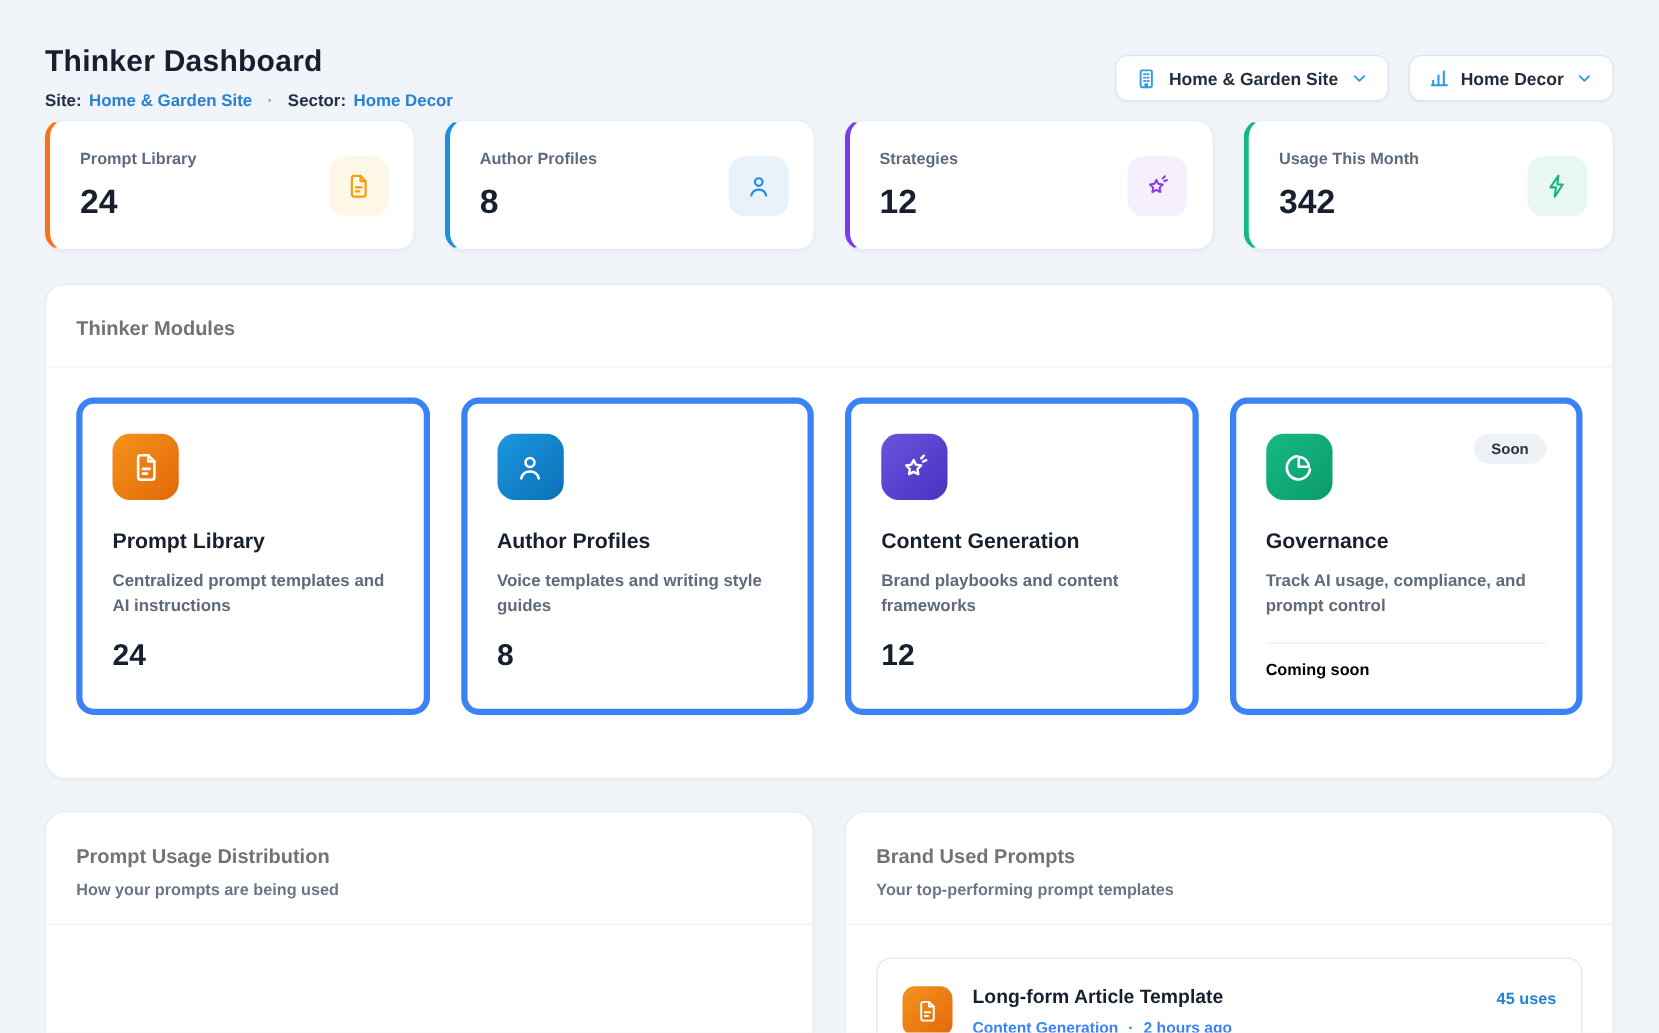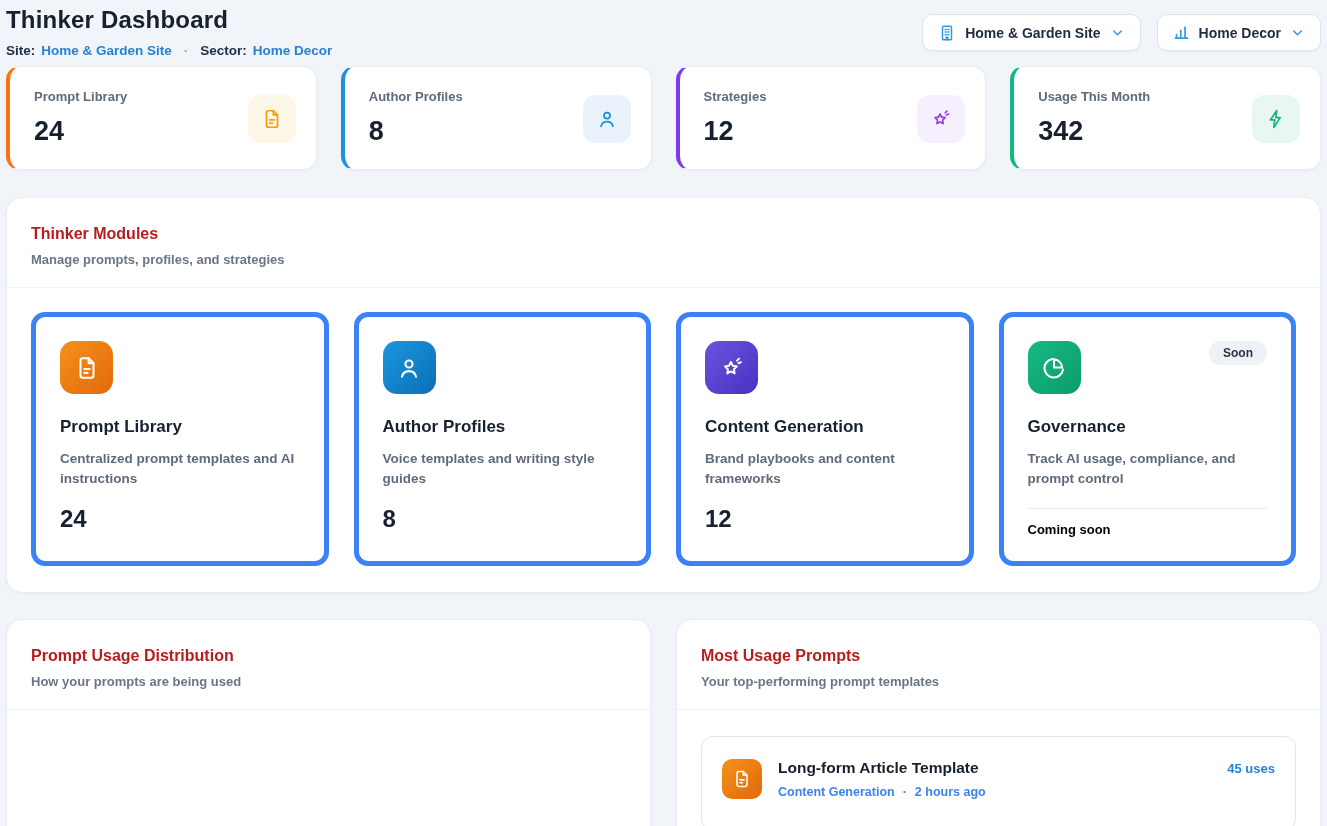--- a/index.html
+++ b/index.html
@@ -2,21 +2,21 @@
 <html><head>
 <meta charset="utf-8">
 <style>
   * { margin:0; padding:0; box-sizing:border-box; }
   html,body { width:1327px; height:826px; overflow:hidden; }
   body {
     background:#f1f4f8;
     font-family:"Liberation Sans", sans-serif;
     color:#1a2433;
   }
-  .page { padding:6px; height:100%; }
+  .page { padding:36px; height:100%; }
 
   
   .header-row { display:flex; justify-content:space-between; align-items:flex-start; }
   .page-title { font-size:24px; font-weight:800; color:#17202e; letter-spacing:.2px; }
   .subtitle-row { margin-top:9px; font-size:13.5px; font-weight:700; display:flex; gap:6px; align-items:flex-start; }
   .subtitle-row .lbl { color:#23304a; }
   .subtitle-row a { color:#2583d6; text-decoration:none; cursor:pointer; }
   .subtitle-row .dot { color:#9aa6b5; margin:0 6px; font-weight:700; }
   .header-controls { display:flex; gap:16px; margin-top:8px; }
   .dropdown-btn {
@@ -50,21 +50,21 @@
   .tint-blue   { background:#e9f1fa; color:#1d8fdb; }
   .tint-purple { background:#f6effd; color:#8b3bed; }
   .tint-green  { background:#e8f7ef; color:#12b483; }
 
   
   .panel {
     background:#fff; border:1px solid #e9edf4; border-radius:16px;
     box-shadow:0 1px 3px rgba(30,60,100,.05); overflow:hidden;
   }
   .panel-header { padding:27px 24px 20px; border-bottom:1px solid #edf1f6; }
-  .panel-title { font-size:16px; font-weight:800; color:#b91c1c; }
+  .panel-title { font-size:16px; font-weight:800; color:#737373; }
   .panel-sub { font-size:13px; font-weight:600; color:#6a7686; margin-top:9px; }
 
   
   .modules-panel { margin-top:27px; height:396px; }
   .modules-grid { display:grid; grid-template-columns:repeat(4,1fr); gap:25px; padding:24px; }
   .module-card {
     position:relative; height:254px; border:5px solid #3b82f6; border-radius:14px;
     padding:24px; cursor:pointer; background:#fff; display:flex; flex-direction:column;
   }
   .module-icon {
@@ -206,21 +206,20 @@
         <svg width="22" height="22" viewBox="0 0 24 24" fill="none" stroke="currentColor" stroke-width="1.8" stroke-linecap="round" stroke-linejoin="round">
             <path d="M12.8 2.8L5.8 13h4.8l-1 8.2 7-10.7h-4.8z"></path>
           </svg>
       </div>
     </div>
   </div>
 
   <div class="panel modules-panel">
     <div class="panel-header">
       <div class="panel-title">Thinker Modules</div>
-      <div class="panel-sub">Manage prompts, profiles, and strategies</div>
     </div>
     <div class="modules-grid">
 
       <div class="module-card">
         <div class="module-icon grad-orange">
           <svg width="26" height="26" viewBox="0 0 24 24" fill="none" stroke="currentColor" stroke-width="1.9" stroke-linecap="round" stroke-linejoin="round">
               <path d="M13.5 3H8a2 2 0 0 0-2 2v14a2 2 0 0 0 2 2h8a2 2 0 0 0 2-2V7.5z"></path>
               <path d="M13.5 3v4.5H18"></path>
               <path d="M9.5 13h5M9.5 16.5h3"></path>
             </svg>
@@ -277,21 +276,21 @@
         <div class="panel-title">Prompt Usage Distribution</div>
         <div class="panel-sub">How your prompts are being used</div>
       </div>
       <div class="chart-area">
         
       </div>
     </div>
 
     <div class="panel bottom-card">
       <div class="panel-header">
-        <div class="panel-title">Most Usage Prompts</div>
+        <div class="panel-title">Brand Used Prompts</div>
         <div class="panel-sub">Your top-performing prompt templates</div>
       </div>
       <div class="prompt-list">
         <div class="prompt-item">
           <div class="prompt-item-icon grad-orange">
             <svg width="20" height="20" viewBox="0 0 24 24" fill="none" stroke="currentColor" stroke-width="1.9" stroke-linecap="round" stroke-linejoin="round">
                 <path d="M13.5 3H8a2 2 0 0 0-2 2v14a2 2 0 0 0 2 2h8a2 2 0 0 0 2-2V7.5z"></path>
                 <path d="M13.5 3v4.5H18"></path>
                 <path d="M9.5 13h5M9.5 16.5h3"></path>
               </svg>

